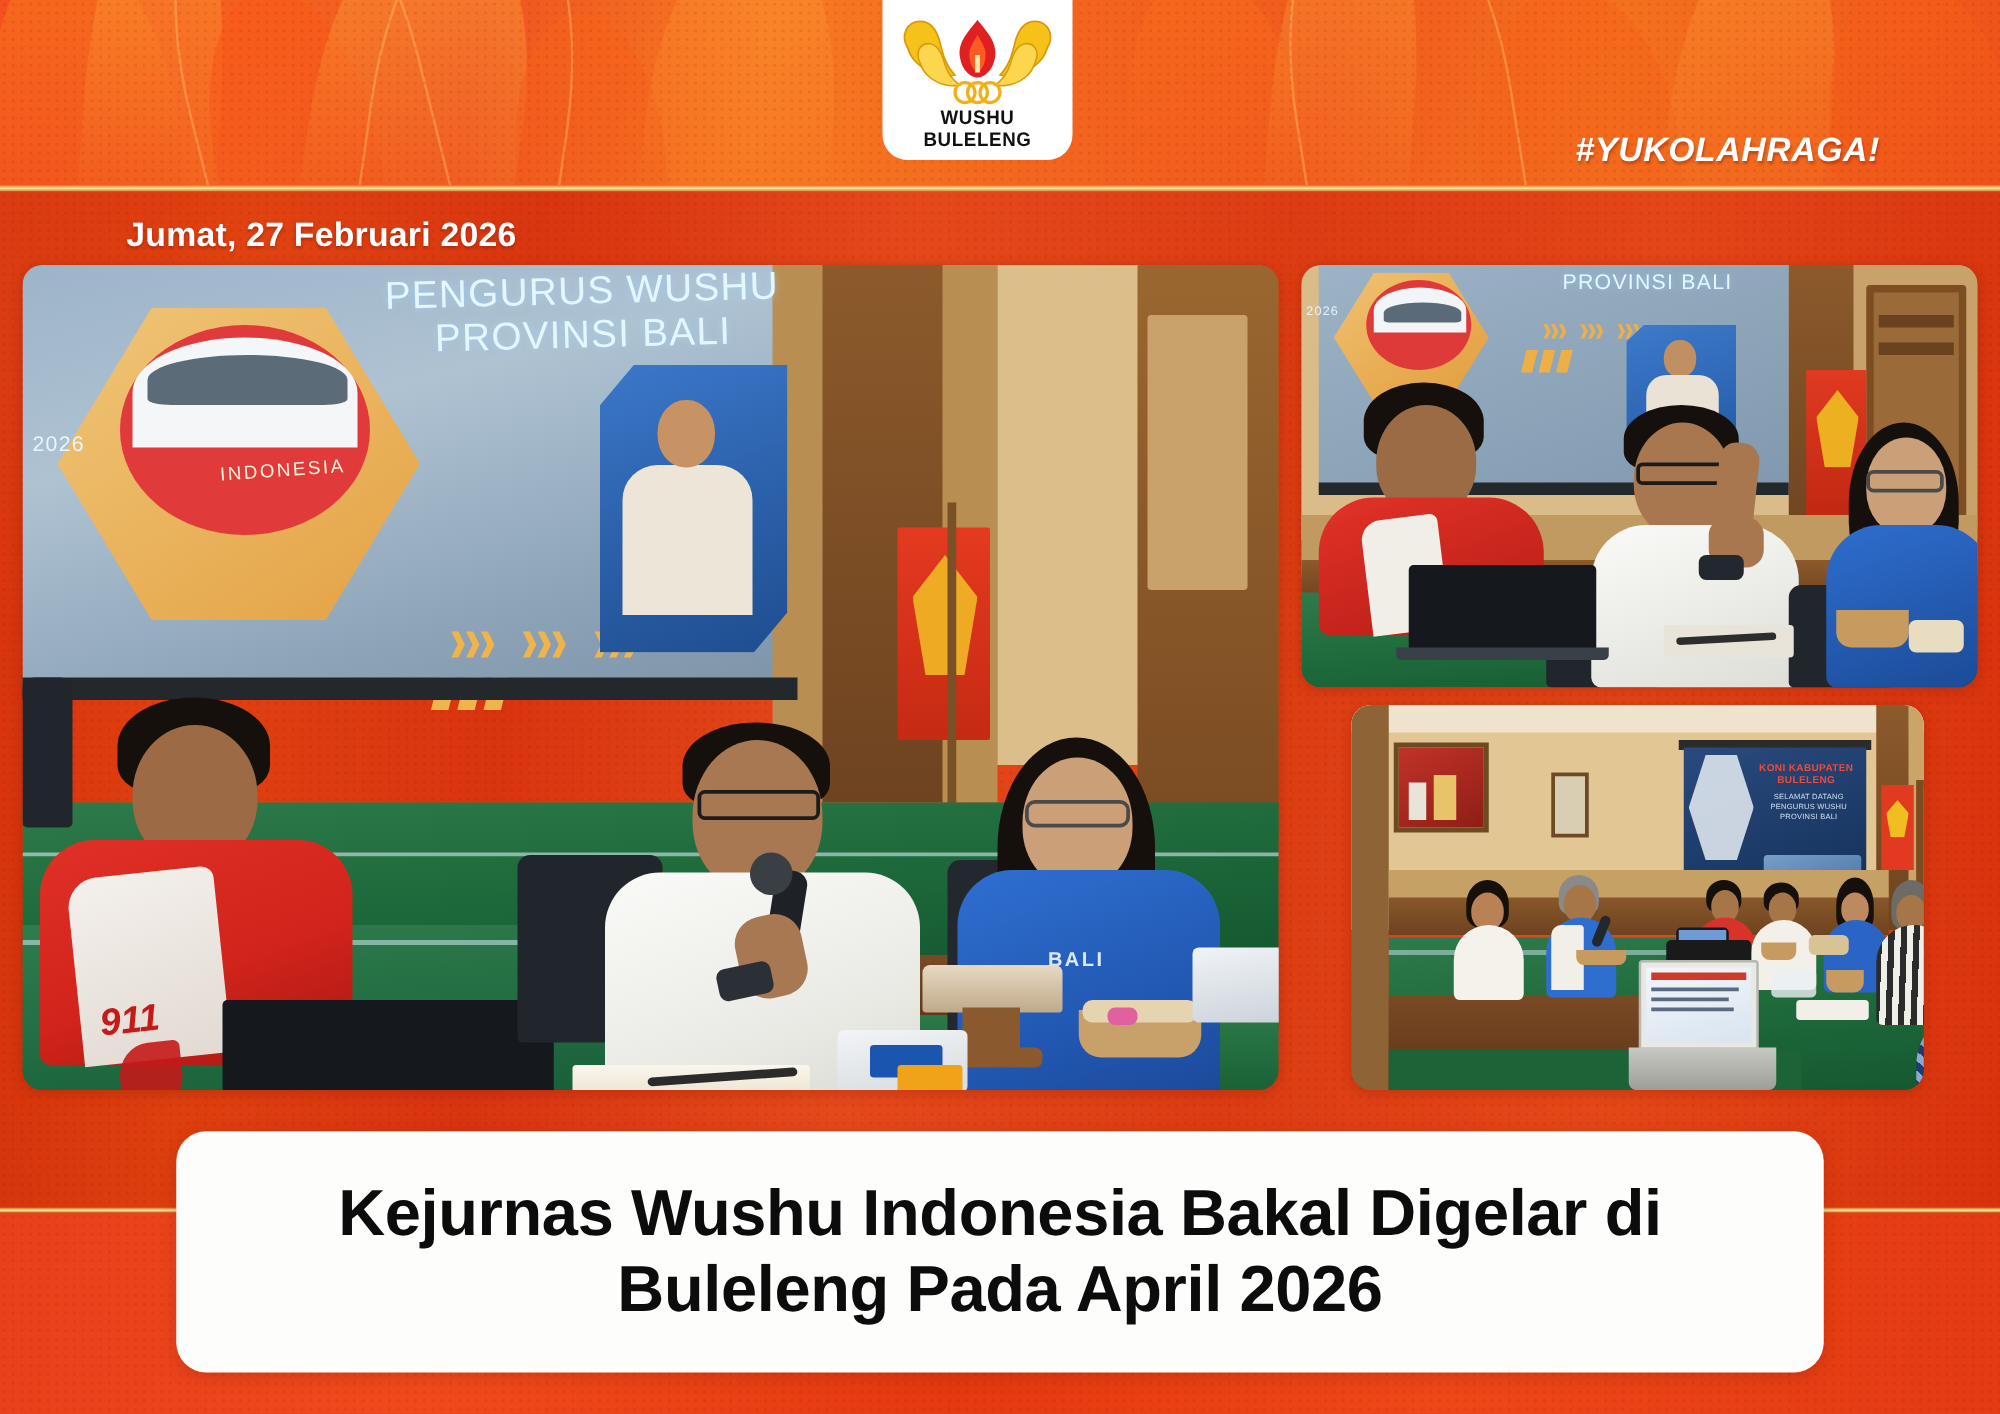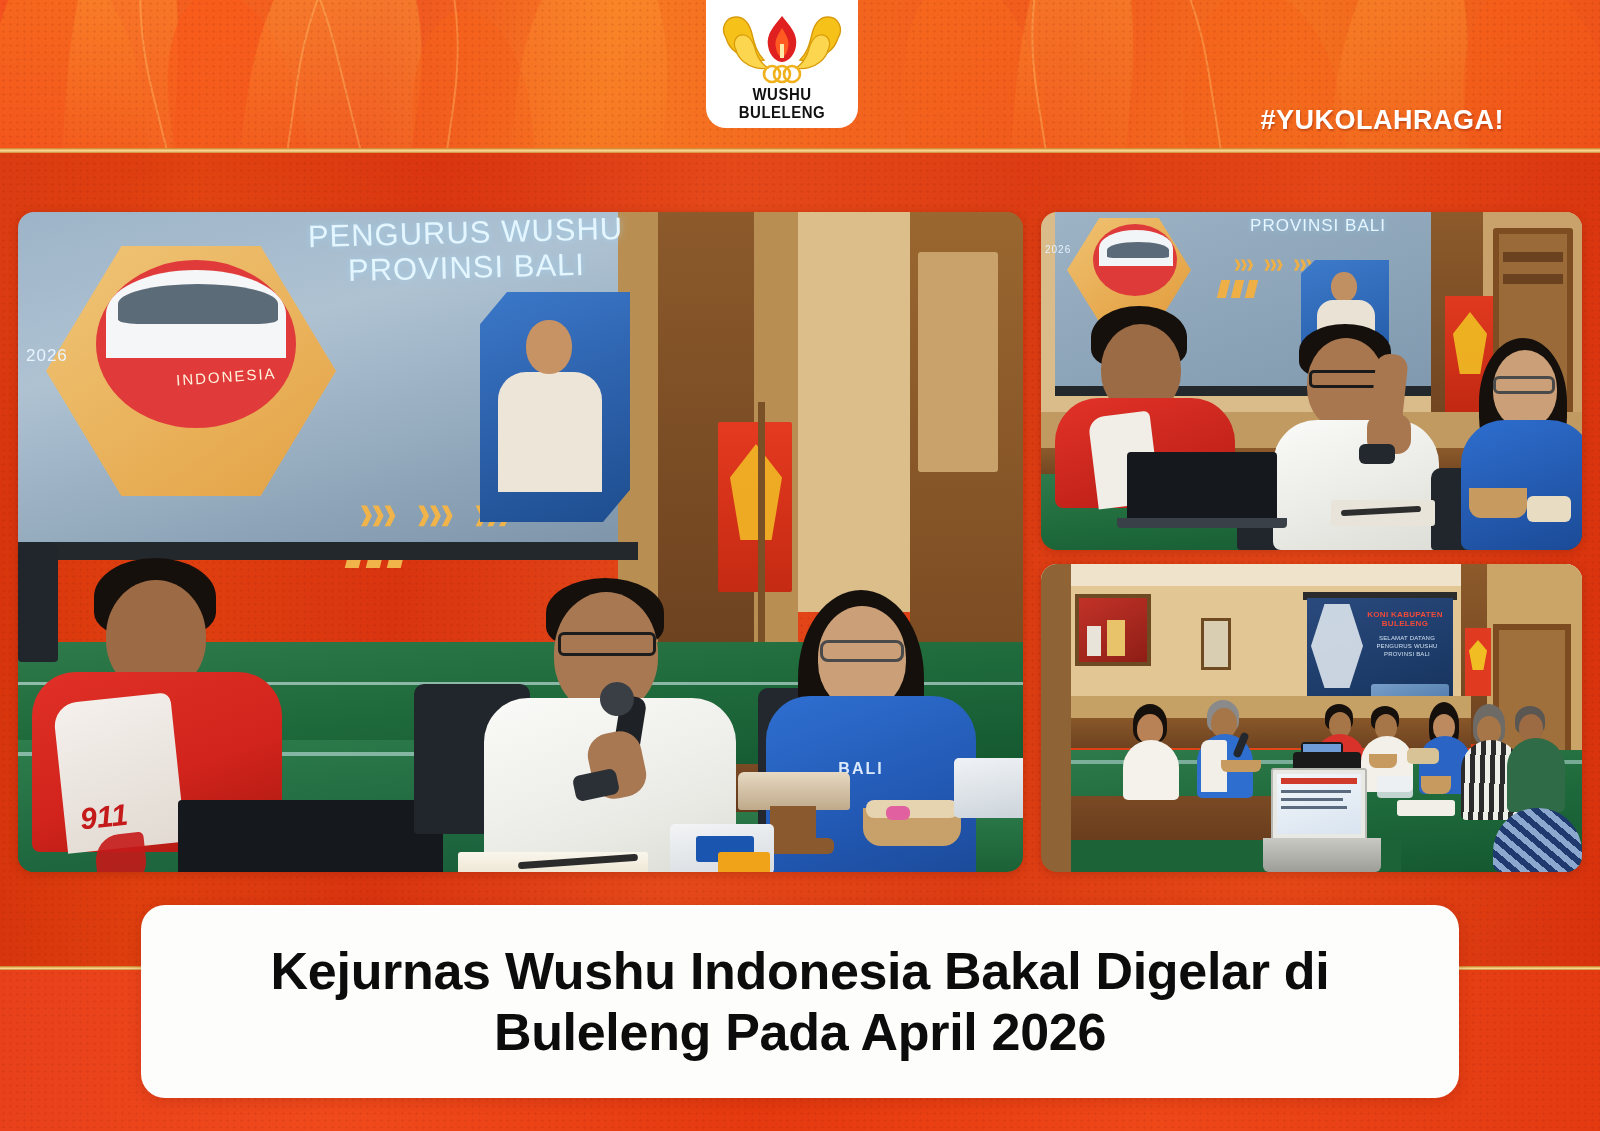--- a/index.html
+++ b/index.html
@@ -61,21 +61,21 @@
   .logo-inner { position:relative; width:132px; height:120px; }
   .logo-wings { position:absolute; left:0; top:6px; width:132px; height:78px; }
   .logo-text {
     position:absolute; left:0; bottom:2px; width:132px; text-align:center;
     font-size:15px; font-weight:bold; letter-spacing:.5px; color:#111;
     transform:scaleY(1.05);
   }
 
   .hashtag {
     position:absolute; right:96px; top:105px; z-index:6;
-    color:#fff; font-size:27px; font-weight:bold; 
+    color:#fff; font-size:27px; font-weight:bold; font-style:italic;
     letter-spacing:.5px; text-shadow:1px 2px 2px rgba(120,20,0,.35);
     white-space:nowrap;
     text-align:center;
   }
 
   .gold-rule-top {
     position:absolute; left:0; top:148px; width:1600px; height:5px; z-index:5;
     background:linear-gradient(180deg,#C87A22 0%, #F0C070 35%, #F7DDA0 55%, #D08A30 100%);
   }
 
@@ -106,21 +106,21 @@
     white-space:nowrap;
   }
 
   
   .photo {
     position:absolute; border-radius:16px; overflow:hidden; z-index:4;
     box-shadow:0 2px 10px rgba(90,15,0,.25);
   }
   .photo-main { left:18px;   top:59px;  width:1005px; height:660px; }
   .photo-tr   { left:1041px; top:59px;  width:541px;  height:338px; }
-  .photo-br   { left:1041px; top:411px; width:541px;  height:308px; }
+  .photo-br   { left:1081px; top:411px; width:458px;  height:308px; }
 
   .scene { position:absolute; inset:0; overflow:hidden; }
 
   
   .wall       { position:absolute; background:#E3C99A; }
   .wall-dark  { position:absolute; background:#C4A574; }
   .woodtrim   { position:absolute; background:linear-gradient(180deg,#8C5A2B,#6E4320); }
   .screen     { position:absolute; background:linear-gradient(160deg,#8FA3B8 0%, #9FB2C4 40%, #7E93A9 100%); }
   .screenbar  { position:absolute; background:#2B2B2B; }
   .table-green{ position:absolute; background:linear-gradient(175deg,#2F7A4A 0%, #1F6B3C 45%, #145730 100%); }
@@ -243,20 +243,21 @@
     </div>
   </div>
 
   <div class="hashtag">#YUKOLAHRAGA!</div>
   <div class="gold-rule-top"></div>
 
   <div class="mid-band">
     <div class="mid-sheen"></div>
     <div class="mid-dots"></div>
 
+    <div class="date-label">Jumat, 27 Februari 2026</div>
 
     <div class="photo photo-main">
       <div class="scene">
 
         <div class="wall" style="left:600px;top:0;width:180px;height:430px;background:#B98E53;"></div>
         <div class="woodtrim" style="left:640px;top:0;width:96px;height:430px;"></div>
         <div class="wall" style="left:780px;top:0;width:120px;height:400px;background:#DBBE8A;"></div>
         <div class="woodtrim" style="left:892px;top:0;width:113px;height:460px;background:linear-gradient(180deg,#9A6730,#7A4A22);"></div>
         <div class="wall" style="left:900px;top:40px;width:80px;height:220px;background:#C8A26A;border-radius:3px;"></div>
 

